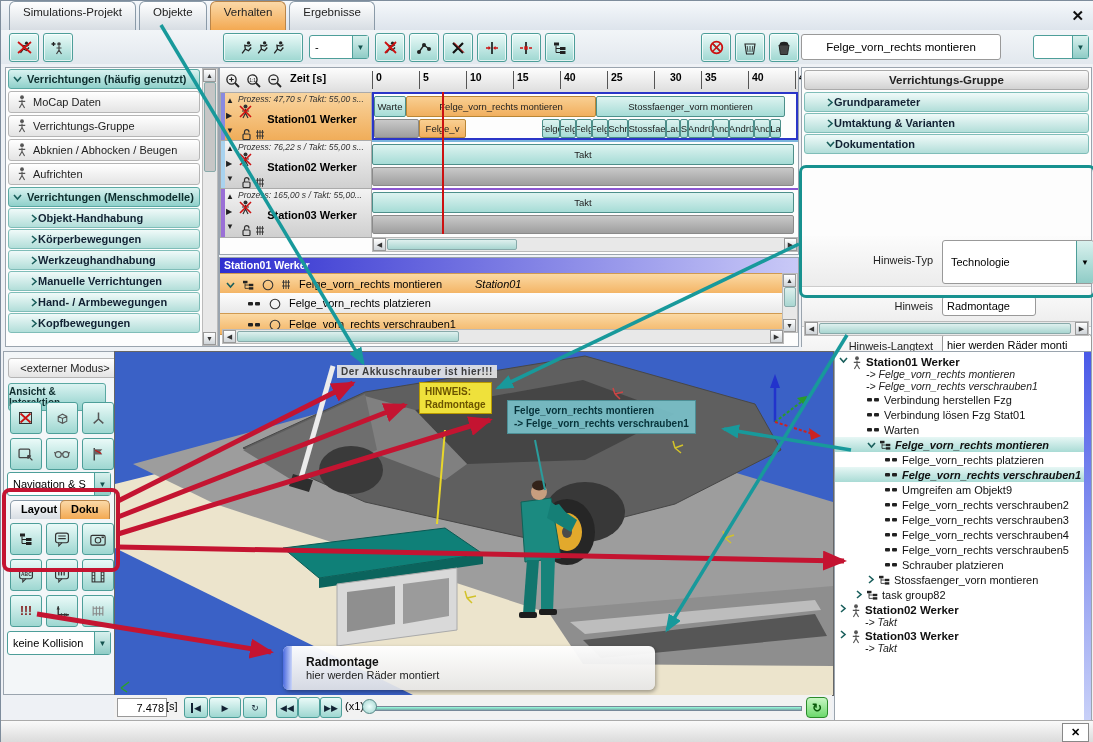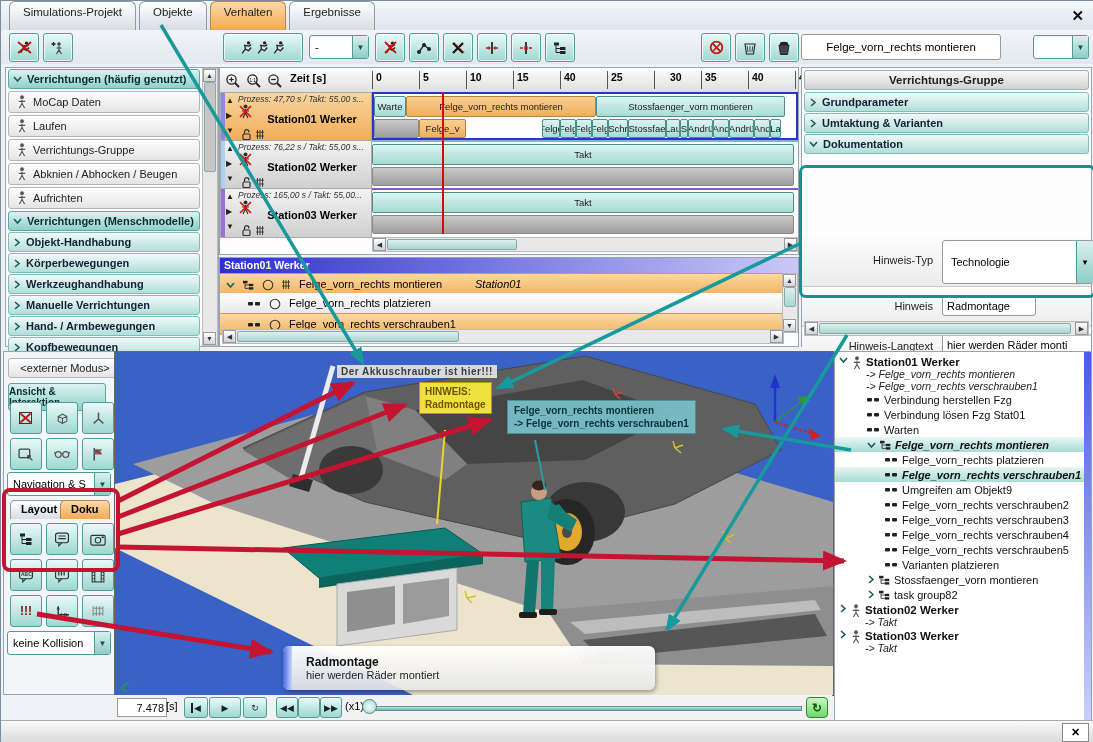--- a/index.html
+++ b/index.html
@@ -27,21 +27,21 @@
   .dropdown .darr{width:15px;height:100%;background:linear-gradient(#d9f1ee,#8fccc6);border-left:1px solid #4d9e99;
         display:flex;align-items:center;justify-content:center;font-size:8px;color:#14514d;}
   #task-name-box{position:absolute;left:800px;top:4px;width:198px;height:24px;border:1px solid #999;border-radius:3px;background:#fff;
         font-size:11.5px;display:flex;align-items:center;justify-content:center;}
 
   
   .panel{position:absolute;background:#fdfdfd;border:1px solid #9aa4ae;}
   .hdr-gray{background:linear-gradient(#fafafa,#d2d2d2);border:1px solid #aaa;border-radius:3px;
         font-weight:bold;font-size:11.5px;text-align:center;padding:3px 0;color:#222;}
   .acc-row{background:linear-gradient(#f0faf9,#b2ded9);border:1px solid #7fbdb8;border-radius:3px;
-        font-size:11px;font-weight:bold;color:#123;display:flex;align-items:center;gap:5px;padding:3px 4px;margin:1px 2px;}
+        font-size:11px;font-weight:bold;color:#123;display:flex;align-items:center;padding:3px 21px;margin:1px 2px;}
   .hdr-teal{background:linear-gradient(#daf3f1,#8fd0ca);border:1px solid #5aa8a2;border-radius:3px;
         font-weight:bold;font-size:11px;display:flex;align-items:center;gap:5px;padding:3px 4px;margin:1px 2px;color:#0d2d2d;}
   .chev{color:#1a5f5c;}
   .witem{background:linear-gradient(#ffffff,#e4e4e4);border:1px solid #b5b5b5;border-radius:3px;
         font-size:11px;display:flex;align-items:center;gap:6px;padding:3px 4px 3px 8px;margin:2px 2px;color:#222;}
 
   
   .vscroll{position:absolute;width:13px;background:#e8e8e8;border:1px solid #bbb;}
   .hscroll{position:absolute;height:13px;background:#e8e8e8;border:1px solid #bbb;}
   .sb-btn{position:absolute;width:11px;height:11px;background:linear-gradient(#fff,#cfd4d8);border:1px solid #999;
@@ -272,27 +272,20 @@
               <path d="M1 2 L4.5 6 L8 2" stroke="currentColor" stroke-width="1.6" fill="none"></path>
             </svg></span>
           <span>Verrichtungen (häufig genutzt)</span>
         </div>
         <div class="witem">
           <span class="ic "><svg width="10" height="14" viewBox="0 0 10 14">
               <circle cx="5" cy="2.2" r="1.9" fill="#555"></circle>
               <path d="M5 4.5 V8.5 M1.8 6.4 H8.2 M5 8.5 L2.4 13 M5 8.5 L7.6 13" stroke="#555" stroke-width="1.1" fill="none"></path>
             </svg></span>
           <span>MoCap Daten</span>
-        </div>
-        <div class="witem">
-          <span class="ic "><svg width="10" height="14" viewBox="0 0 10 14">
-              <circle cx="5" cy="2.2" r="1.9" fill="#555"></circle>
-              <path d="M5 4.5 V8.5 M1.8 6.4 H8.2 M5 8.5 L2.4 13 M5 8.5 L7.6 13" stroke="#555" stroke-width="1.1" fill="none"></path>
-            </svg></span>
-          <span>Laufen</span>
         </div>
         <div class="witem">
           <span class="ic "><svg width="10" height="14" viewBox="0 0 10 14">
               <circle cx="5" cy="2.2" r="1.9" fill="#555"></circle>
               <path d="M5 4.5 V8.5 M1.8 6.4 H8.2 M5 8.5 L2.4 13 M5 8.5 L7.6 13" stroke="#555" stroke-width="1.1" fill="none"></path>
             </svg></span>
           <span>Verrichtungs-Gruppe</span>
         </div>
         <div class="witem">
           <span class="ic "><svg width="10" height="14" viewBox="0 0 10 14">
@@ -914,35 +907,35 @@
               <rect x="0" y="1" width="5" height="3.5" rx="1" fill="#222"></rect>
               <rect x="7" y="1" width="5" height="3.5" rx="1" fill="#222"></rect>
             </svg></span>
           <span class="tlabel">Felge_vorn_rechts verschrauben5</span>
         </div>
         <div class="trow" style="padding-left: 50px;">
           <span class="ic "><svg width="13" height="6" viewBox="0 0 13 6">
               <rect x="0" y="1" width="5" height="3.5" rx="1" fill="#222"></rect>
               <rect x="7" y="1" width="5" height="3.5" rx="1" fill="#222"></rect>
             </svg></span>
-          <span class="tlabel">Varianten platzieren</span>
+          <span class="tlabel">Schrauber platzieren</span>
         </div>
         <div class="trow" style="padding-left: 32px;">
           <span class="ic chev"><svg width="8" height="9" viewBox="0 0 8 9">
               <path d="M2 1 L6 4.5 L2 8" stroke="currentColor" stroke-width="1.6" fill="none"></path>
             </svg></span>
           <span class="ic "><svg width="11" height="10" viewBox="0 0 11 10">
               <rect x="0" y="0.8" width="4.5" height="2.5" fill="#222"></rect>
               <rect x="5.8" y="3.8" width="4.5" height="2.4" fill="#222"></rect>
               <rect x="5.8" y="7.2" width="4.5" height="2.4" fill="#222"></rect>
               <path d="M2 3.3 V8.4 H5.8 M2 5 H5.8" stroke="#222" stroke-width="0.8" fill="none"></path>
             </svg></span>
           <span class="tlabel">Stossfaenger_vorn montieren</span>
         </div>
-        <div class="trow" style="padding-left: 32px;">
+        <div class="trow" style="padding-left: 20px;">
           <span class="ic chev"><svg width="8" height="9" viewBox="0 0 8 9">
               <path d="M2 1 L6 4.5 L2 8" stroke="currentColor" stroke-width="1.6" fill="none"></path>
             </svg></span>
           <span class="ic "><svg width="11" height="10" viewBox="0 0 11 10">
               <rect x="0" y="0.8" width="4.5" height="2.5" fill="#222"></rect>
               <rect x="5.8" y="3.8" width="4.5" height="2.4" fill="#222"></rect>
               <rect x="5.8" y="7.2" width="4.5" height="2.4" fill="#222"></rect>
               <path d="M2 3.3 V8.4 H5.8 M2 5 H5.8" stroke="#222" stroke-width="0.8" fill="none"></path>
             </svg></span>
           <span class="tlabel">task group82</span>

